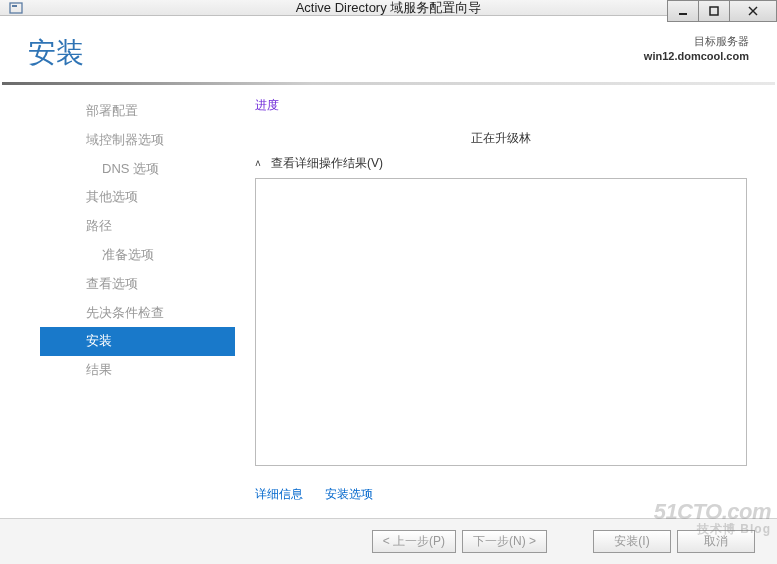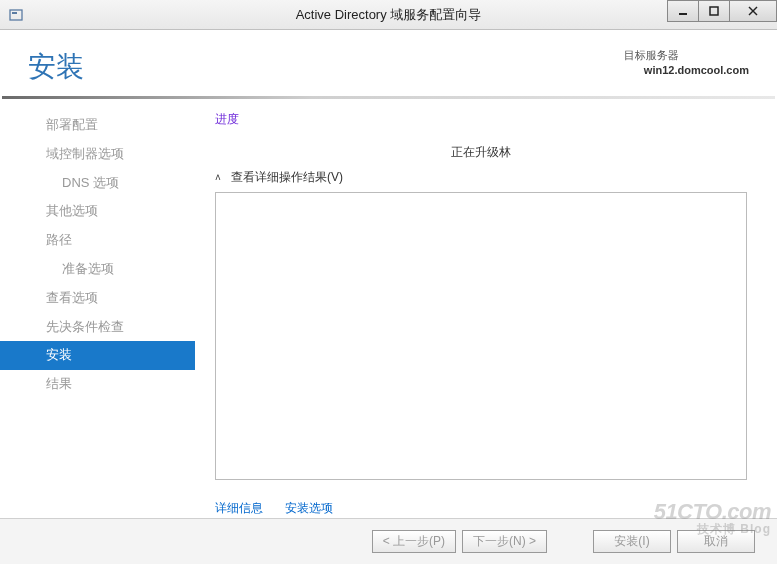--- a/index.html
+++ b/index.html
@@ -6,21 +6,21 @@
     body {
       font-family: "Microsoft YaHei", "Segoe UI", sans-serif;
       font-size: 12px;
       background: #fff;
       width: 777px;
       height: 564px;
       overflow: hidden;
       position: relative;
     }
     .titlebar {
-      height: 30px;
+      height: 16px;
       background: linear-gradient(#f5f5f5, #e8e8e8);
       border-bottom: 1px solid #c0c0c0;
       display: flex;
       align-items: center;
       position: relative;
     }
     .titlebar-icon {
       width: 16px;
       height: 16px;
       margin-left: 8px;
@@ -61,34 +61,36 @@
       display: flex;
       justify-content: space-between;
       align-items: flex-start;
     }
     .page-title {
       font-size: 28px;
       font-weight: 300;
       color: #2f74b5;
     }
     .target-server {
+      text-align: right;
       font-size: 11px;
       color: #333;
       line-height: 1.4;
     }
     .target-server .tgt-label { color: #555; }
     .target-server .tgt-value { font-weight: bold; margin-left: 20px; }
     .divider {
       height: 3px;
       margin: 0 2px 8px 2px;
       background: linear-gradient(to right, #6a6a6a 0%, #cfcfcf 40%, #e8e8e8 100%);
     }
     .content {
       display: flex;
       height: 402px;
+      padding-left: 40px;
     }
     .sidebar {
       width: 195px;
       padding-top: 4px;
       border-right: none;
     }
     .sidebar-item {
       padding: 4px 0 4px 46px;
       color: #999;
       font-size: 13px;

